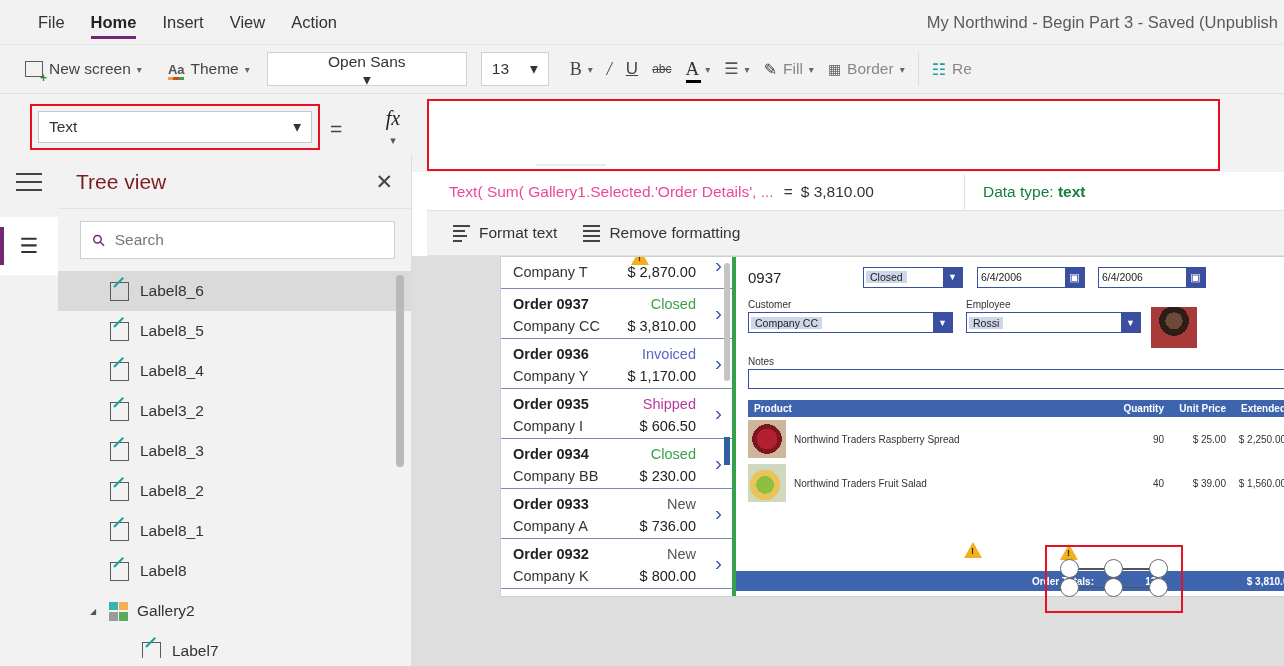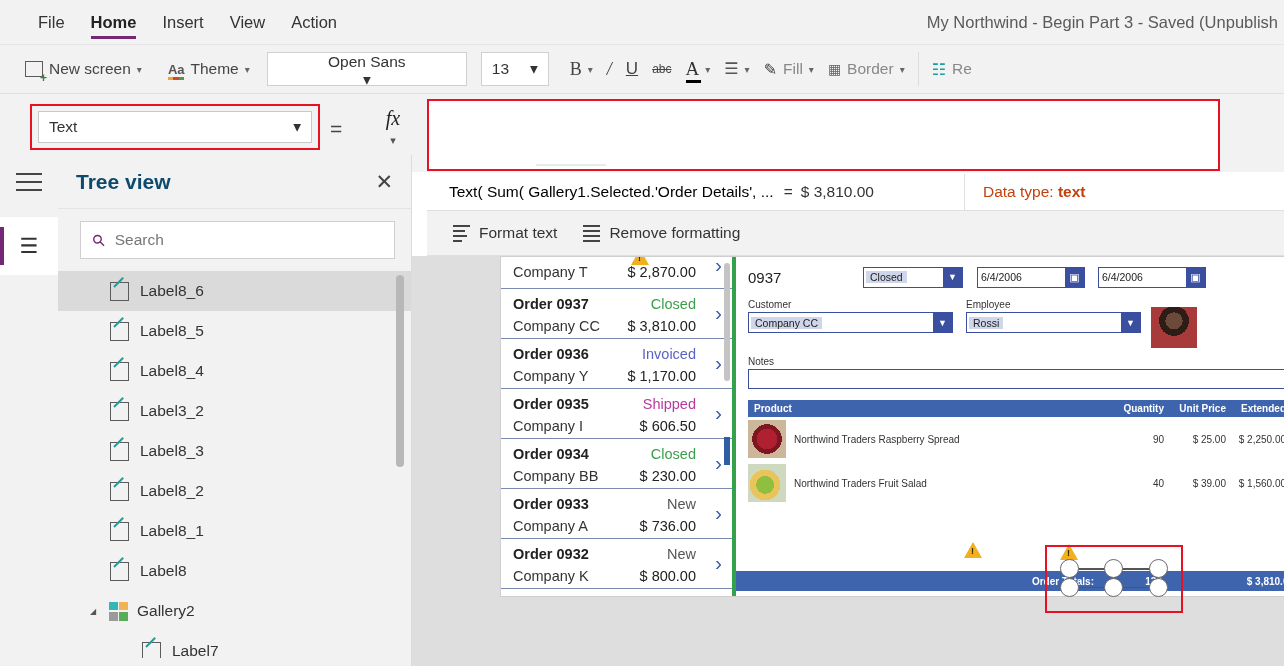--- a/index.html
+++ b/index.html
@@ -126,26 +126,26 @@
   .tok-str  { color: #000; }
   .squiggle { border-bottom: 2px dotted #3a7bd5; }
 
   
   .resultstrip {
     position: absolute; left: 427px; top: 174px; width: 857px; height: 37px;
     background: #fff; border-bottom: 1px solid #e0e0e0;
     display: flex; align-items: center;
   }
   .result-expr {
-    padding-left: 22px; font-size: 15.5px; color: #000000; white-space: nowrap;
+    padding-left: 22px; font-size: 15.5px; color: #ec4899; white-space: nowrap;
   }
   .result-eq { padding: 0 8px 0 10px; font-size: 15.5px; color:#333; }
   .result-val { font-size: 15.5px; color:#333; }
   .result-div { width:1px; height:37px; background:#e0e0e0; margin-left: 90px; }
-  .result-dtype { padding-left: 18px; font-size: 15.5px; color:#c2410c; }
+  .result-dtype { padding-left: 18px; font-size: 15.5px; color:#15803d; }
   .result-dtype b { font-weight: bold; }
 
   .fmtstrip {
     position: absolute; left: 427px; top: 211px; width: 857px; height: 45px;
     background: #f2f2f2; border-bottom: 1px solid #e0e0e0;
     display: flex; align-items: center; padding-left: 26px; gap: 26px;
   }
   .fmt-btn { display:flex; align-items:center; gap:9px; font-size:15.5px; color:#333; cursor:pointer; }
   .g-fmttext, .g-rmfmt { display:inline-block; width:17px; }
   .g-fmttext i, .g-rmfmt i {
@@ -175,21 +175,21 @@
 
   
   .treeview {
     position: absolute; left: 58px; top: 155px; width: 354px; height: 511px;
     background: #f2f2f2; border-right: 1px solid #dcdcdc;
   }
   .tv-header {
     height: 54px; display:flex; align-items:center; justify-content:space-between;
     padding: 0 12px 0 18px; border-bottom: 1px solid #e3e3e3;
   }
-  .tv-title { font-size: 21px; color:#0c4a6e; font-weight: 700; }
+  .tv-title { font-size: 21px; color:#7f1d1d; font-weight: 400; }
   .tv-close { font-size: 21px; color:#444; cursor:pointer; line-height:1; padding: 2px 6px;}
   .tv-searchwrap { padding: 12px 16px 12px 22px; }
   .tv-search {
     height: 38px; background:#fff; border:1px solid #cfcfcf;
     display:flex; align-items:center; gap:10px; padding: 0 12px;
   }
   .tv-search .sicon { color:#742774; font-size: 16px; transform: rotate(-45deg); }
   .tv-search input {
     border:none; outline:none; font-size:15.5px; color:#333; width: 100%;
     font-family:"Liberation Sans", sans-serif; background: transparent;

